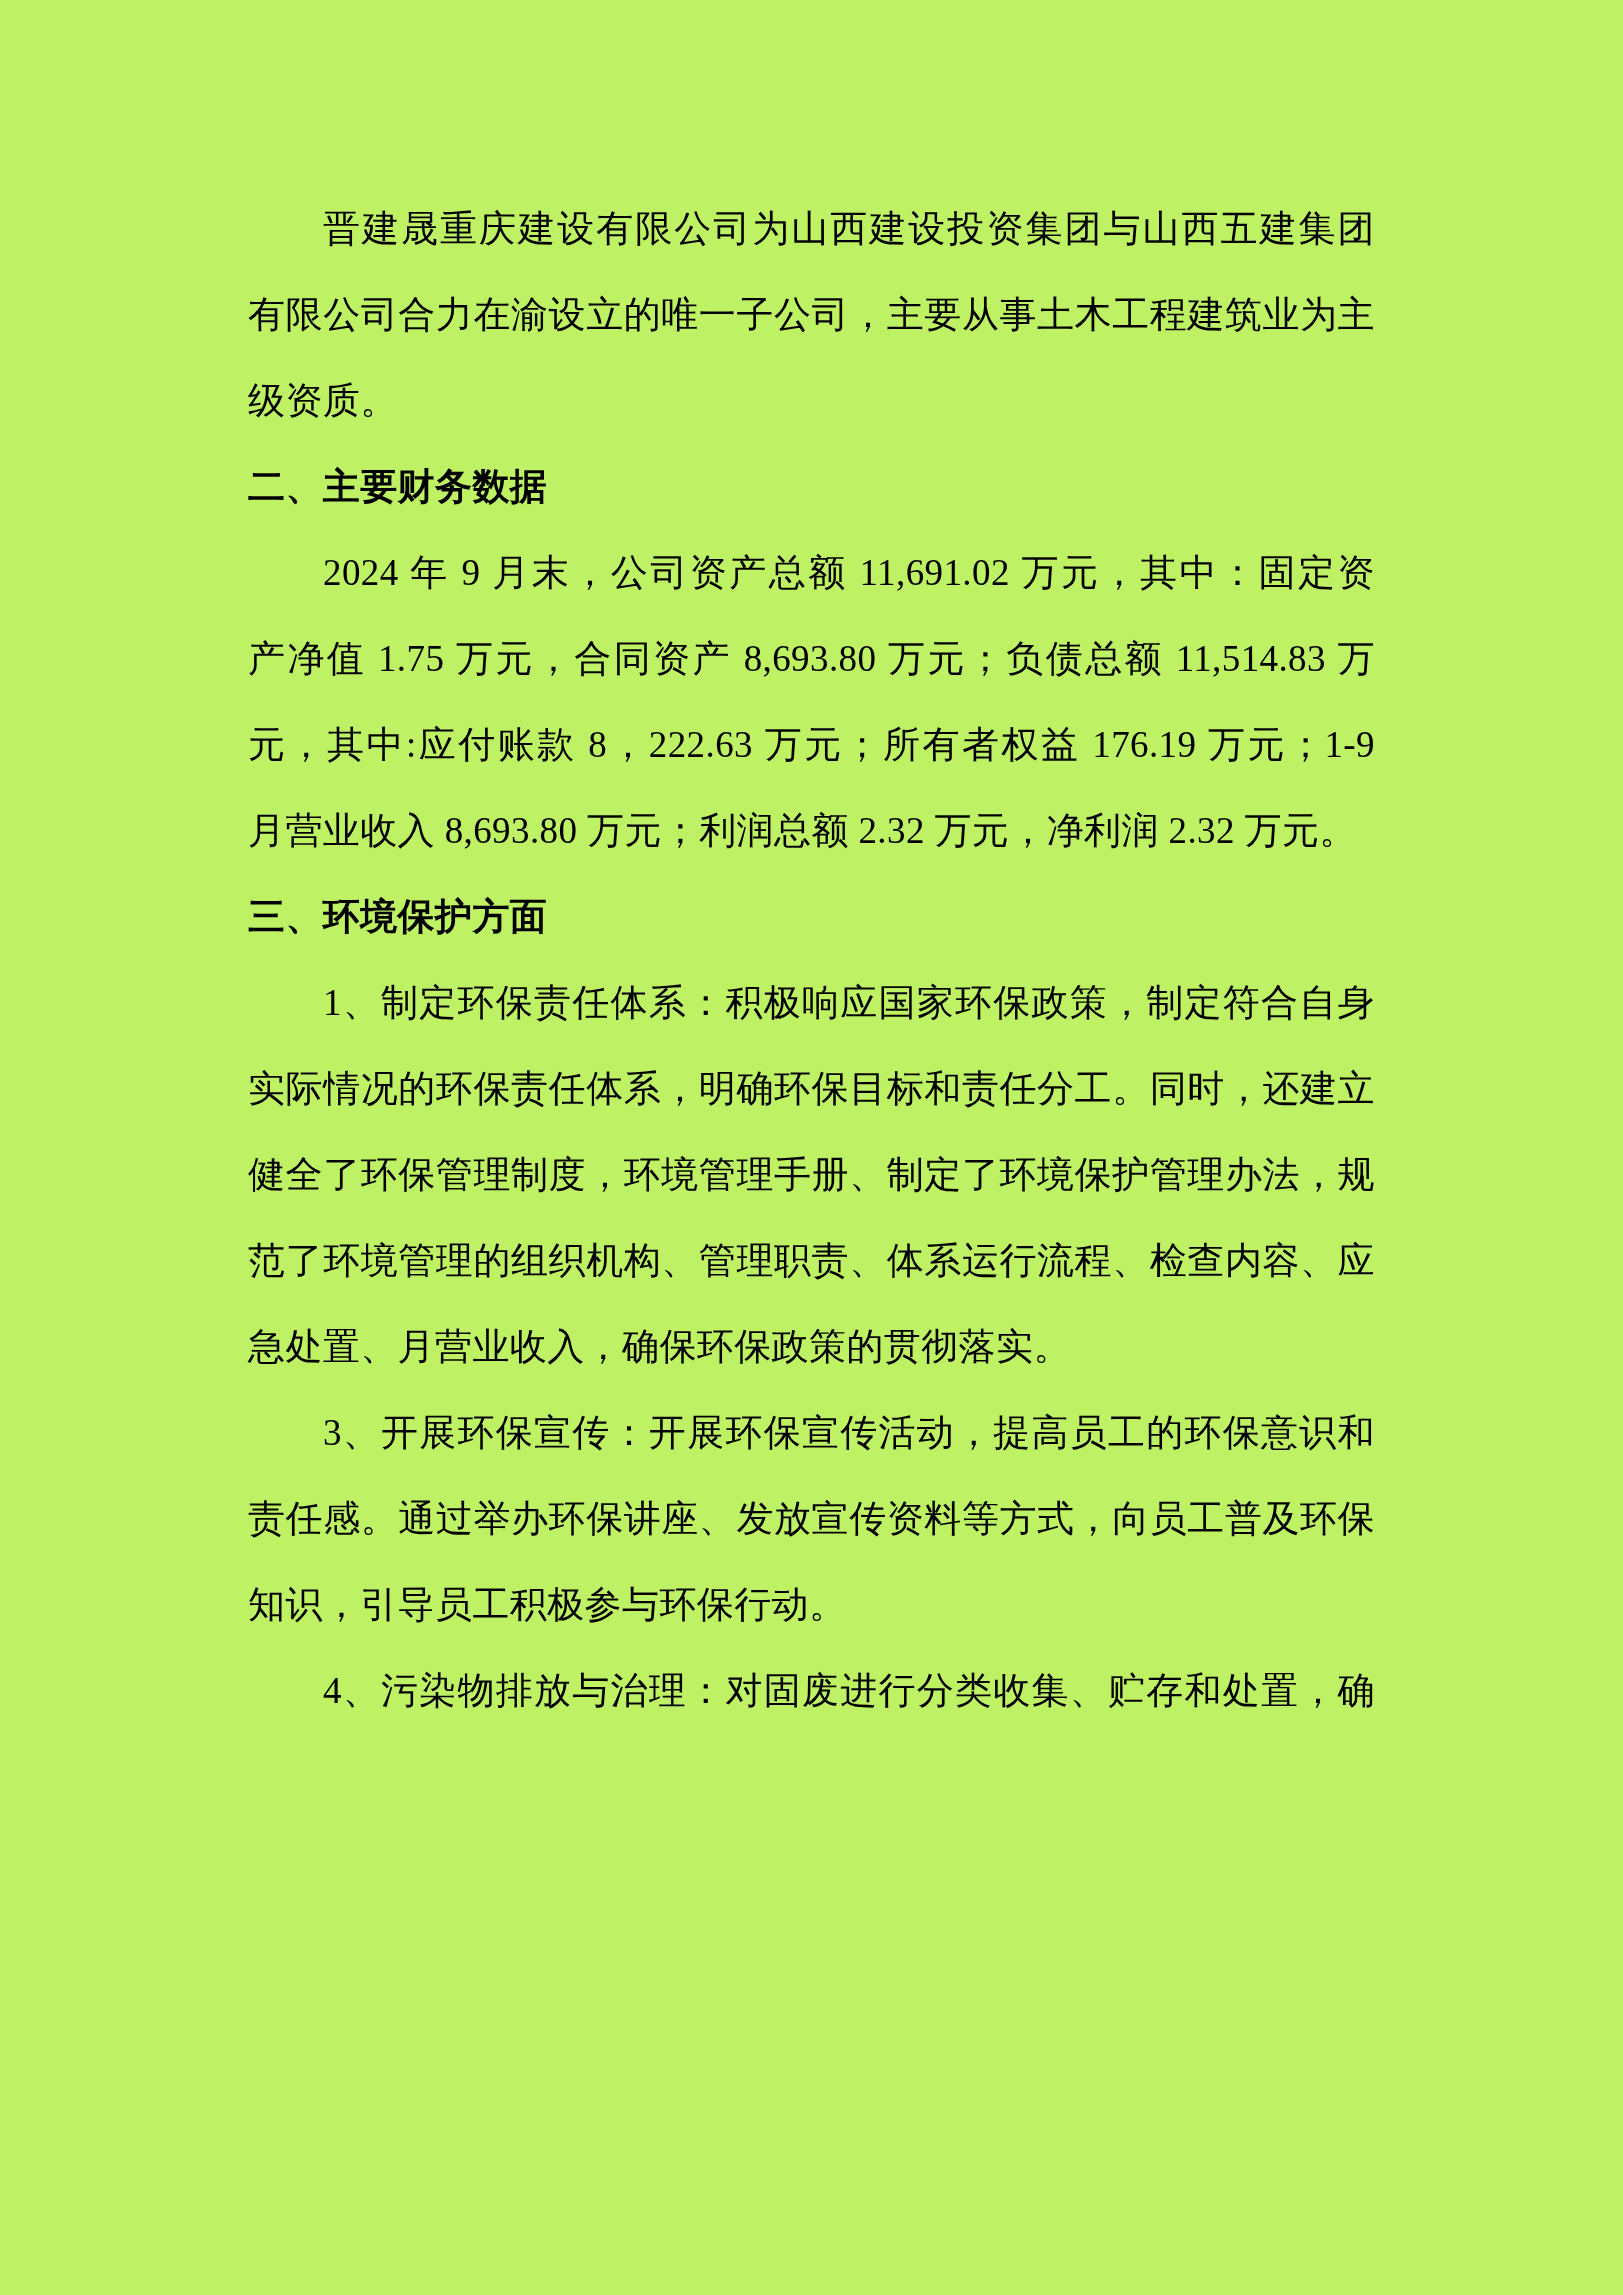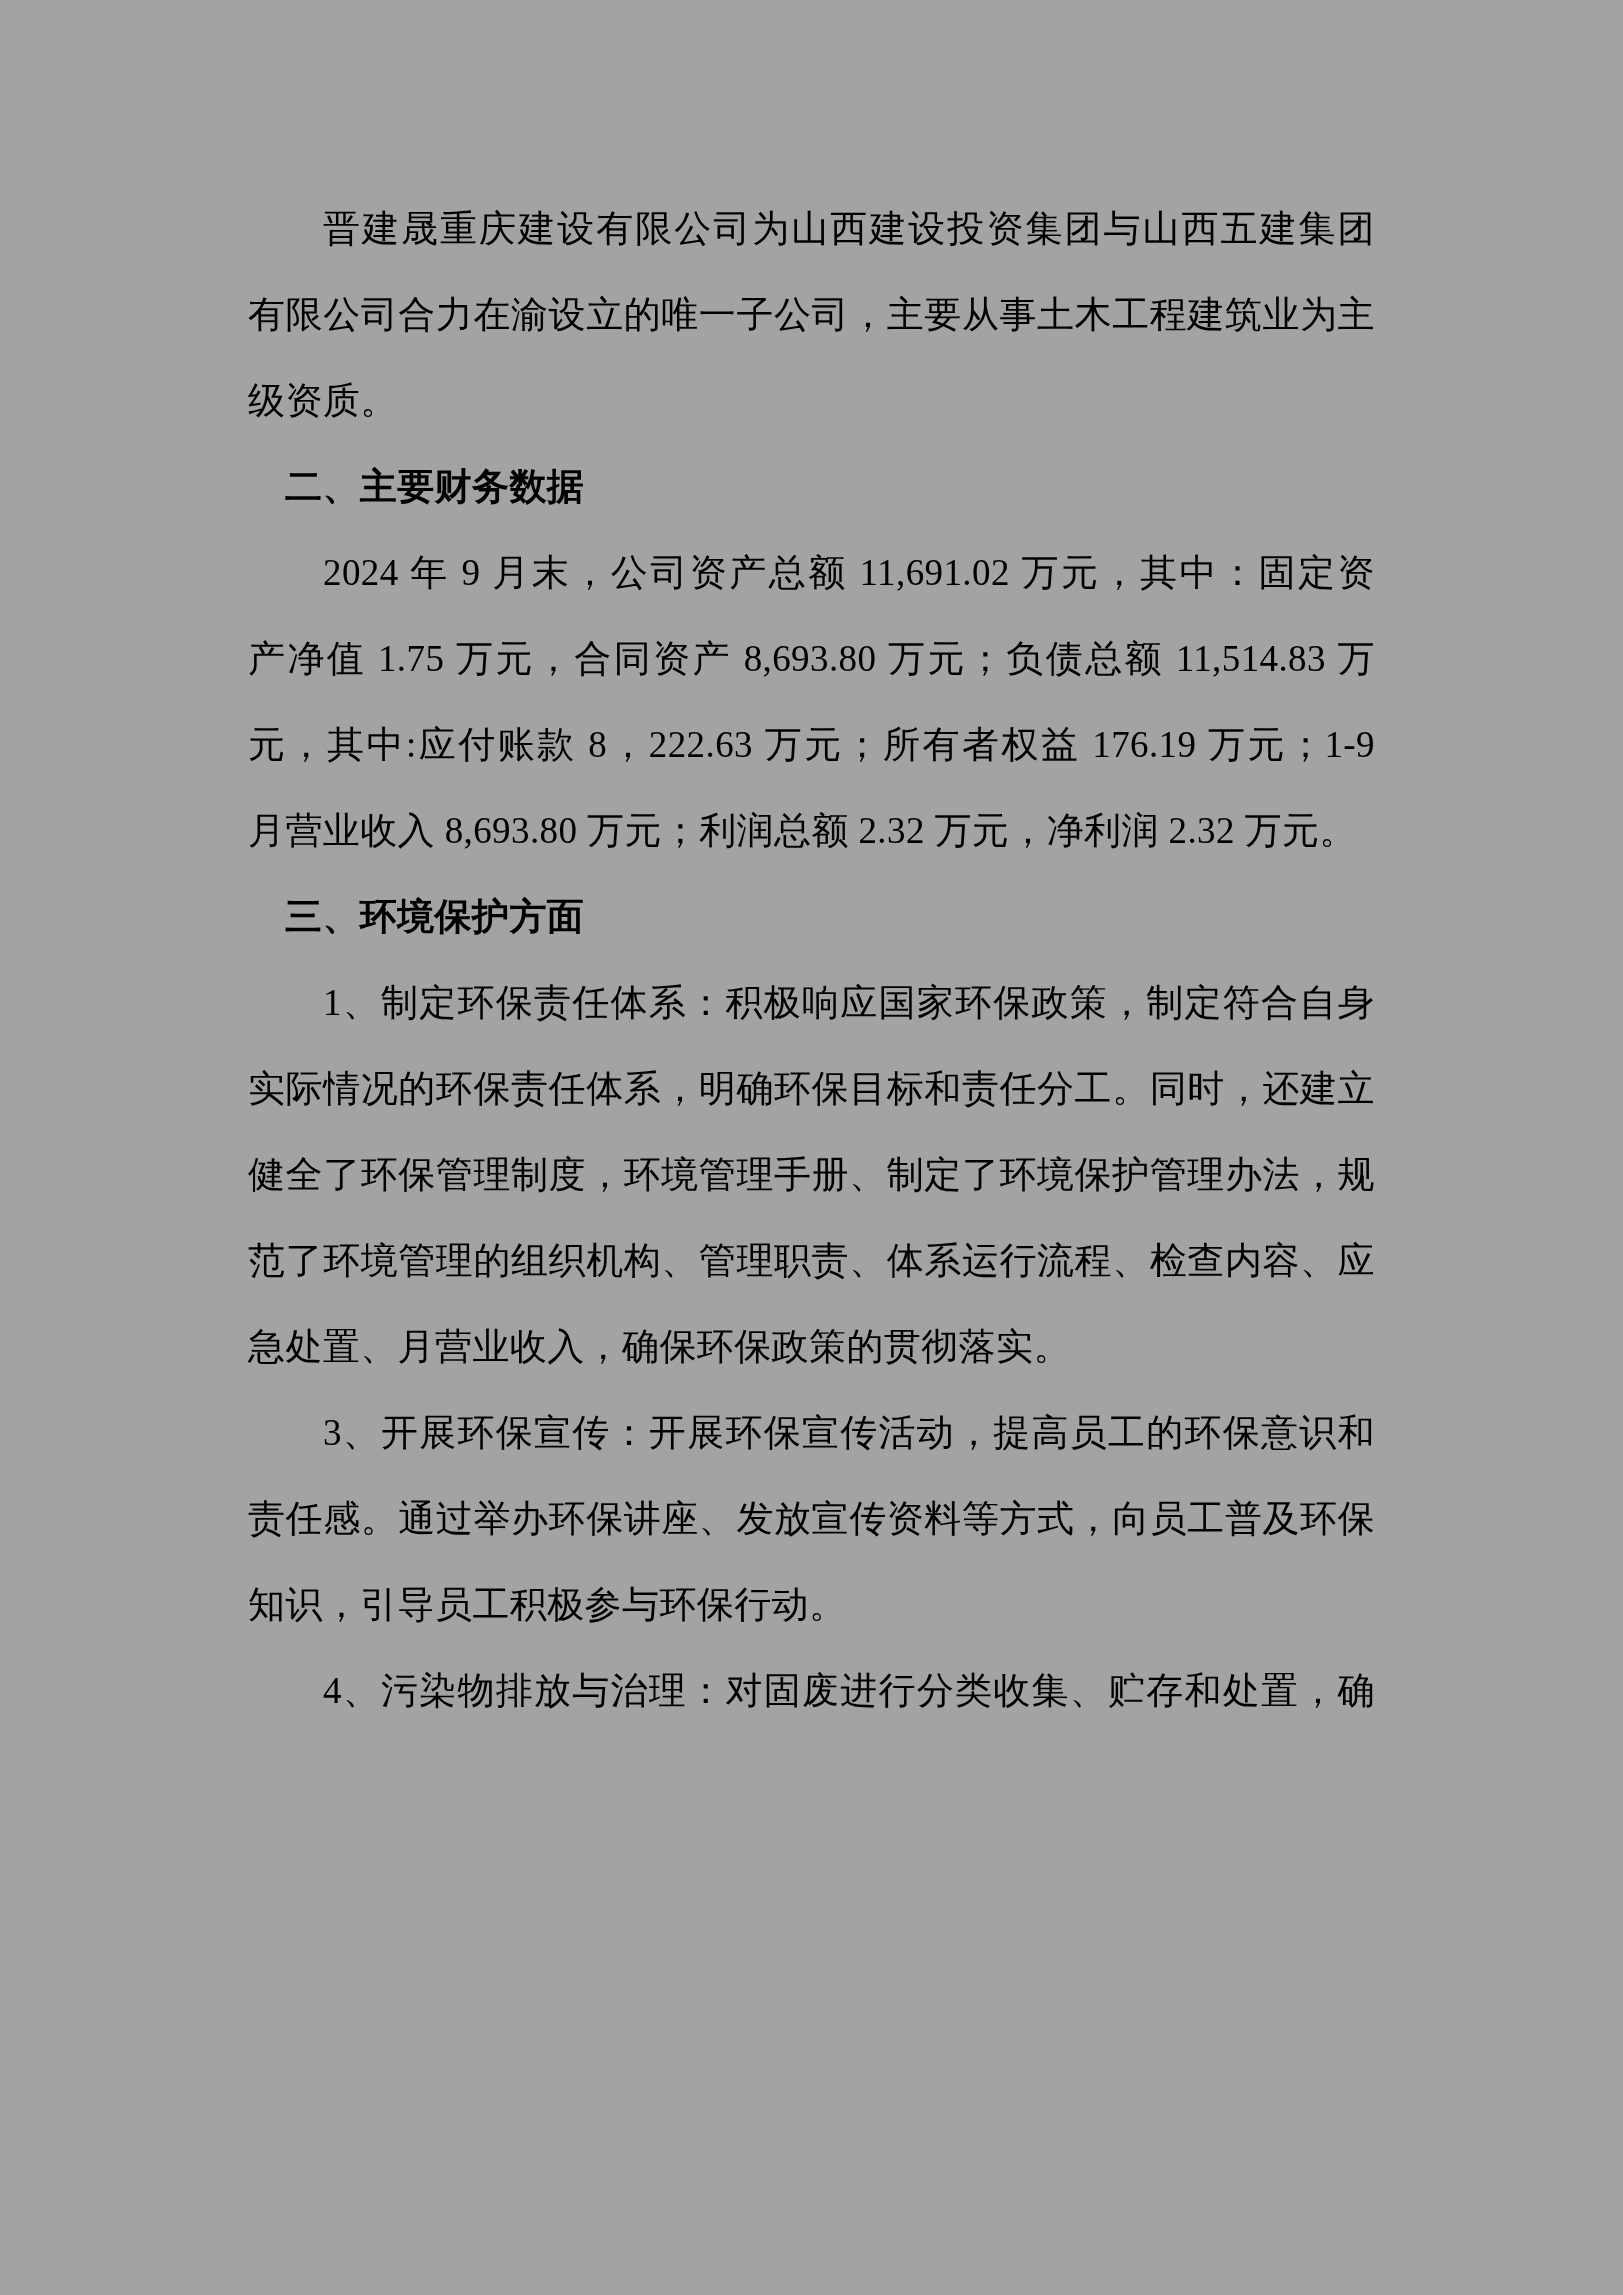--- a/index.html
+++ b/index.html
@@ -4,21 +4,21 @@
 <style>
   html, body {
     margin: 0;
     padding: 0;
     background: #ffffff;
   }
   .page {
     position: relative;
     width: 1623px;
     height: 2295px;
-    background: #a3a3a3;
+    background: #bef264;
     overflow: hidden;
   }
   .doc-content {
     position: absolute;
     left: 248px;
     top: 186px;
     width: 1127px;
     color: #000000;
     font-family: "Liberation Serif", "DejaVu Serif", serif;
   }
@@ -30,21 +30,20 @@
     text-align: justify;
     text-align-last: justify;
     text-justify: inter-ideograph;
     letter-spacing: 0.4px;
   }
   .line.end { text-align-last: left; }
   .line.indent { text-indent: 75px; }
   .heading .line {
     font-weight: 700;
     text-align-last: left;
-    margin-left: 37px;
   }
 </style>
 </head>
 <body>
 
 <div class="page">
   <div class="doc-content" id="doc">
       <div class="para body-para">
         <div class="line indent">晋建晟重庆建设有限公司为山西建设投资集团与山西五建集团</div>
         <div class="line">有限公司合力在渝设立的唯一子公司，主要从事土木工程建筑业为主</div>

